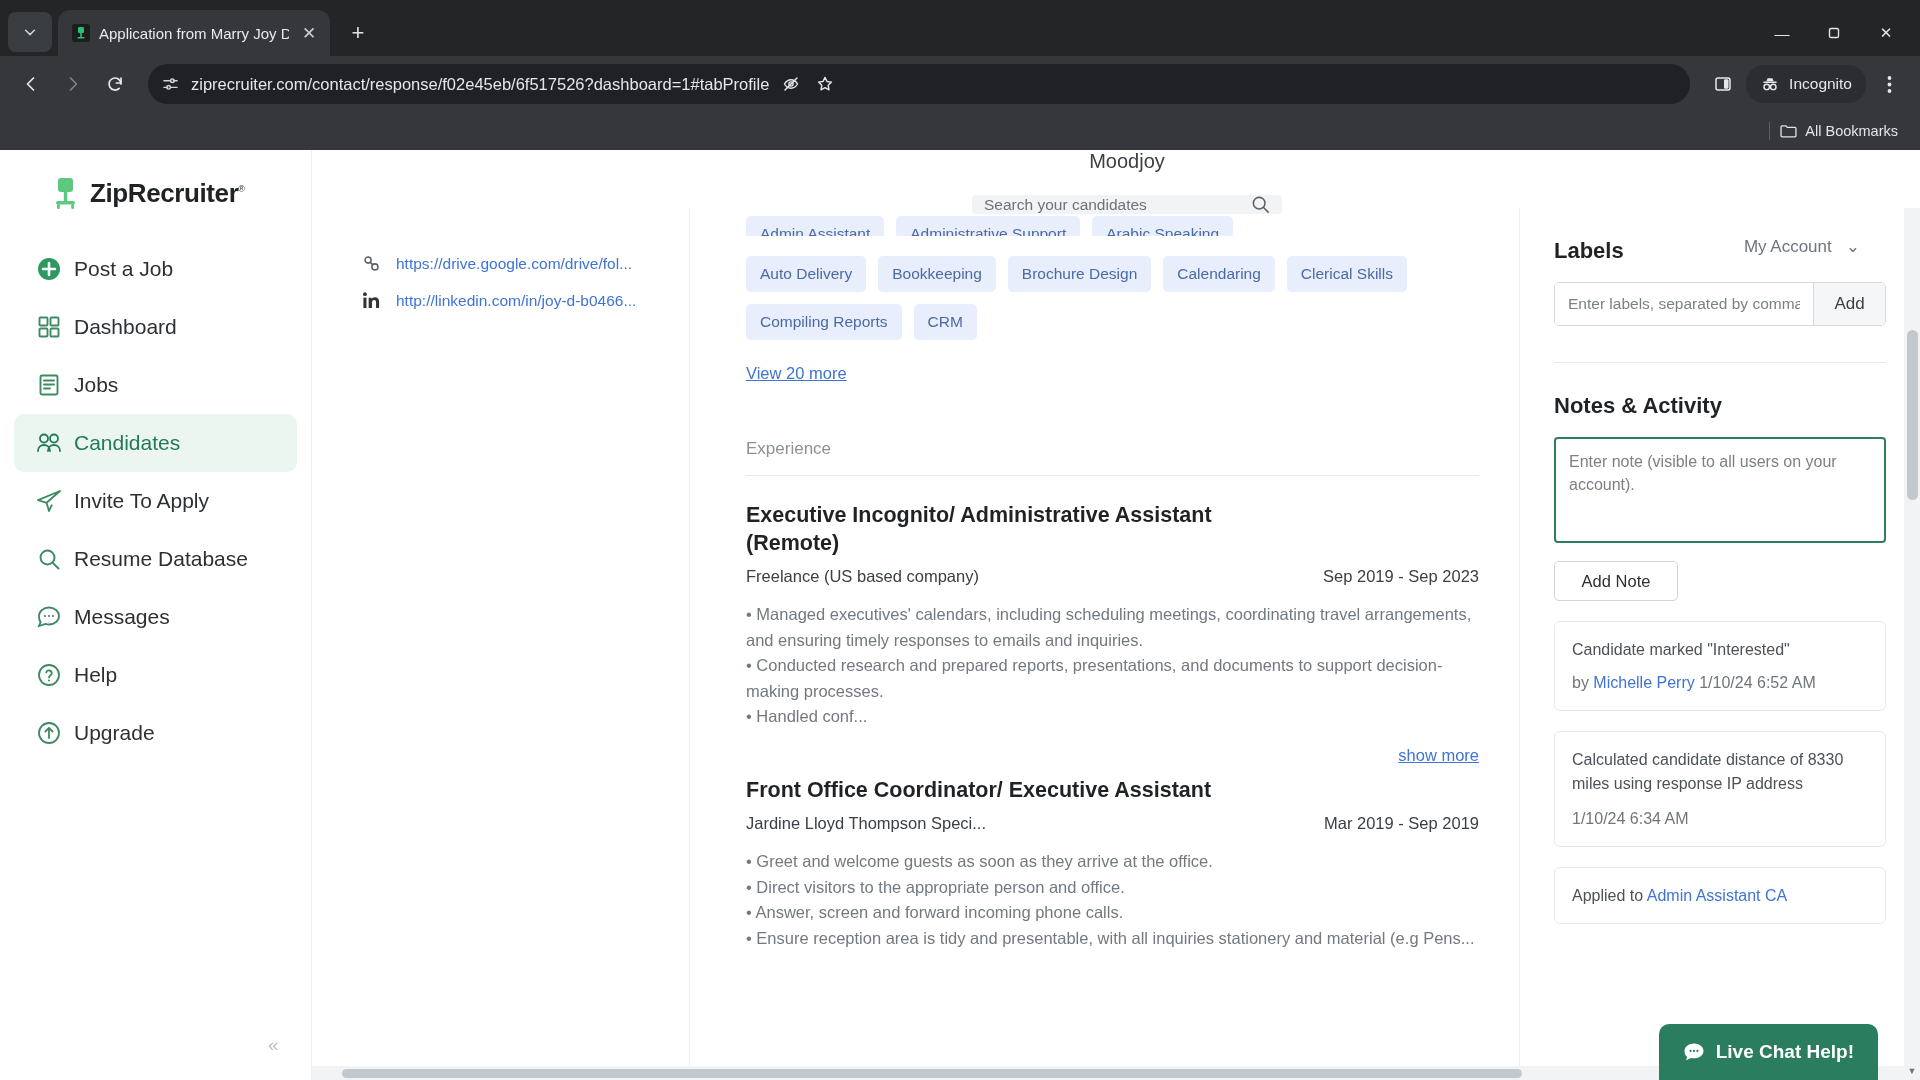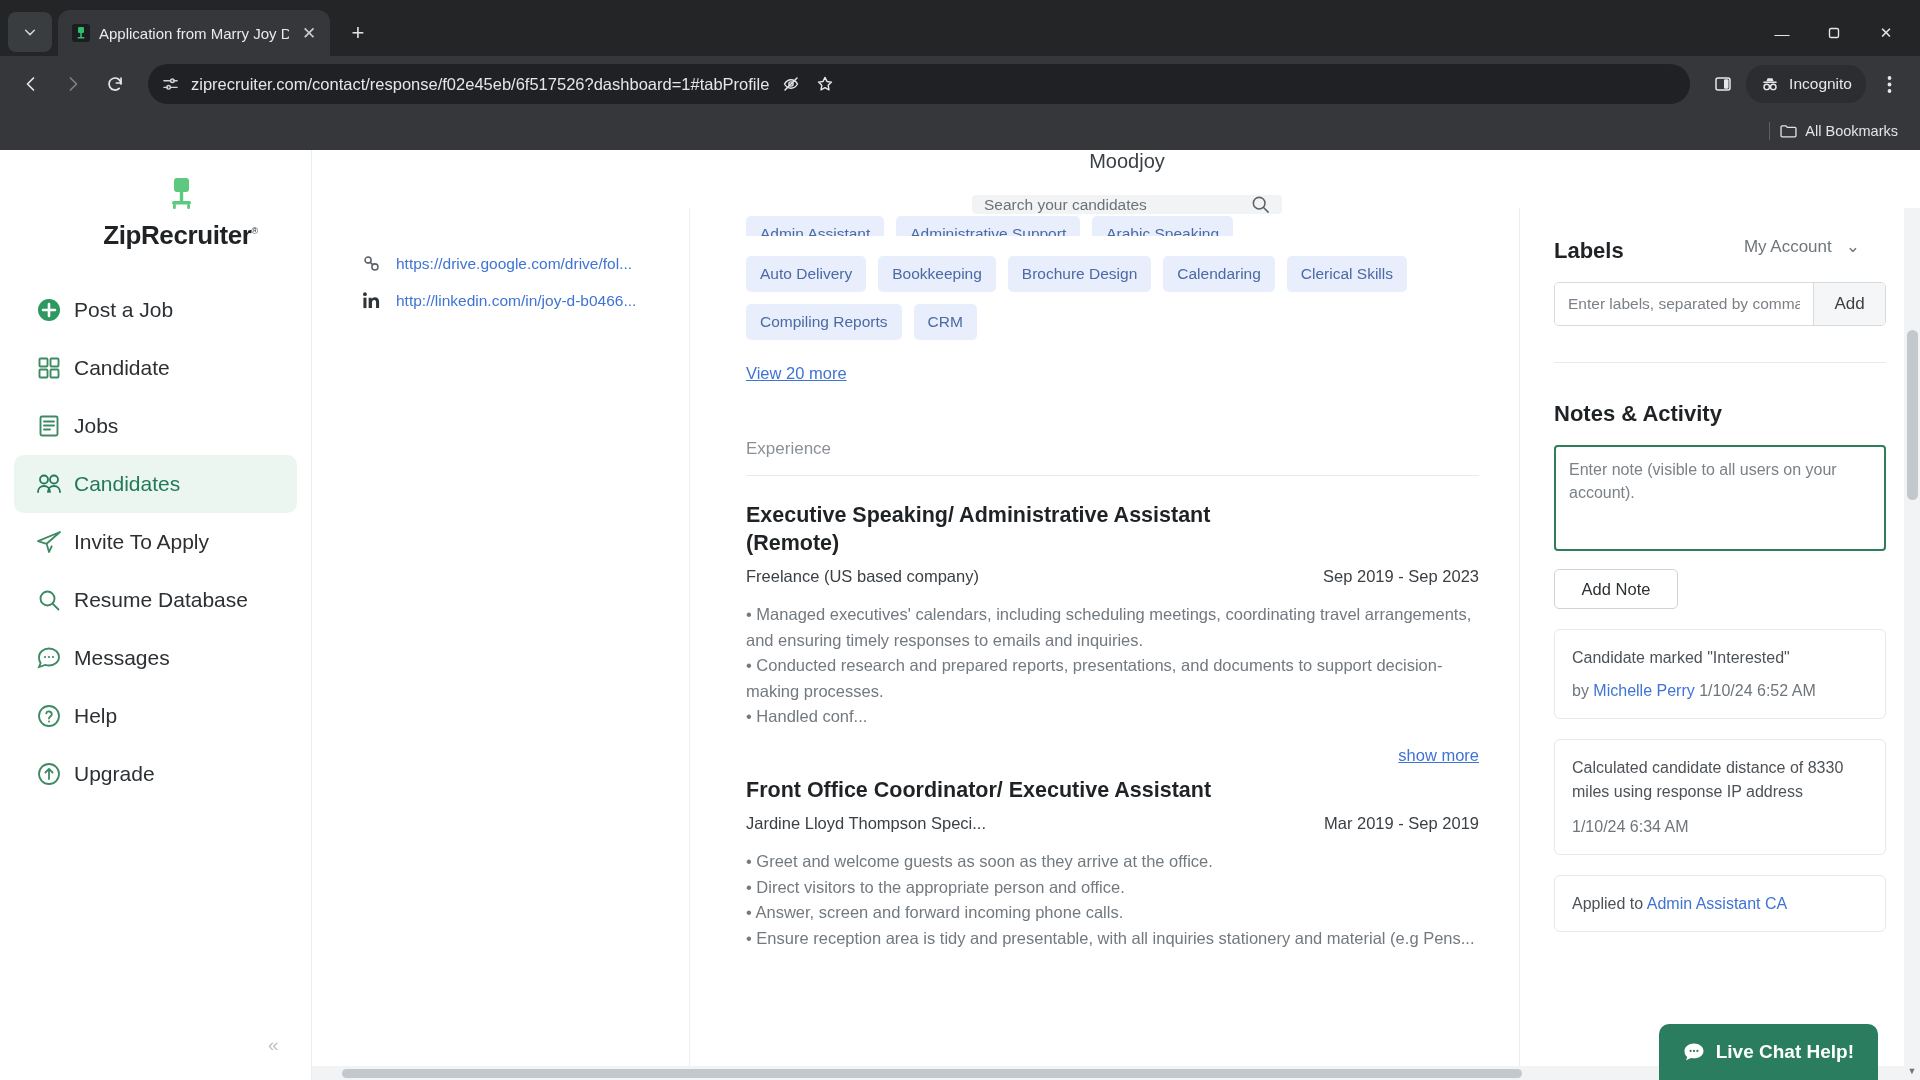--- a/index.html
+++ b/index.html
@@ -65,21 +65,21 @@
   .bm-item { display: flex; align-items: center; gap: 8px; color: #e3e5e8; font-size: 14.5px; }
 
   
   #page { position: relative; height: 930px; background: #fff; display: flex; }
 
   
   .sidebar {
     width: 312px; background: #fff; flex: none; position: relative;
     border-right: 1px solid #eceff1;
   }
-  .brand { display: flex; align-items: center; gap: 10px; padding: 26px 0 30px 50px; flex-direction: column; }
+  .brand { display: flex; align-items: center; gap: 10px; padding: 26px 0 30px 50px; }
   .brand-text { font-size: 26px; font-weight: bold; color: #1f2326; letter-spacing: -.4px; }
   .brand-text sup { font-size: 9px; vertical-align: super; font-weight: normal; }
 
   .navlist { padding: 0 14px; }
   .navitem {
     display: flex; align-items: center; gap: 10px;
     height: 58px; padding-left: 20px; border-radius: 10px;
     color: #2c3033; font-size: 21px;
   }
   .navitem .nicon { width: 30px; height: 30px; display: flex; align-items: center;
@@ -316,21 +316,21 @@
         </div>
         <div class="navitem">
           <span class="nicon">
             <svg width="24" height="24" viewBox="0 0 24 24" fill="none" stroke="currentColor" stroke-width="1.9">
               <rect x="2.5" y="2.5" width="8" height="8" rx="1"></rect>
                 <rect x="13.5" y="2.5" width="8" height="8" rx="1"></rect>
               <rect x="2.5" y="13.5" width="8" height="8" rx="1"></rect>
                 <rect x="13.5" y="13.5" width="8" height="8" rx="1"></rect>
             </svg>
           </span>
-          <span>Candidate</span>
+          <span>Dashboard</span>
         </div>
         <div class="navitem">
           <span class="nicon">
             <svg width="24" height="24" viewBox="0 0 24 24" fill="none" stroke="currentColor" stroke-width="1.9">
               <rect x="3.5" y="2.5" width="17" height="19" rx="1.5"></rect>
               <path d="M7 7.5h10M7 11.5h10M7 15.5h6" stroke-linecap="round"></path>
             </svg>
           </span>
           <span>Jobs</span>
         </div>
@@ -453,21 +453,21 @@
             <span class="tag">Clerical Skills</span>
             <span class="tag">Compiling Reports</span>
             <span class="tag">CRM</span>
           </div>
           <a href="#" class="viewmore">View 20 more</a>
 
           <div class="sectitle">Experience</div>
           <div class="secline"></div>
 
           <div class="job">
-            <h3>Executive Speaking/ Administrative Assistant (Remote)</h3>
+            <h3>Executive Incognito/ Administrative Assistant (Remote)</h3>
             <div class="jobmeta">
               <span class="jobcompany">Freelance (US based company)</span>
               <span class="jobdates">Sep 2019 - Sep 2023</span>
             </div>
             <div class="bullets">
               <p>• Managed executives' calendars, including scheduling meetings, coordinating travel arrangements, and ensuring timely responses to emails and inquiries.</p>
               <p>• Conducted research and prepared reports, presentations, and documents to support decision-making processes.</p>
               <p>• Handled conf...</p>
             </div>
             <a href="#" class="showmore">show more</a>
@@ -490,21 +490,21 @@
 
         <div class="col-right">
           <div class="rtitle">Labels</div>
           <div class="labelrow">
             <input type="text" placeholder="Enter labels, separated by commas" style="">
             <div class="addbtn">Add</div>
           </div>
 
           <div class="rdivider"></div>
 
-          <div class="rtitle" style="margin-top:38px">Notes &amp; Activity</div>
+          <div class="rtitle" style="margin-top:30px">Notes &amp; Activity</div>
           <textarea class="notearea" placeholder="Enter note (visible to all users on your account)." style=""></textarea>
           <button class="addnote">Add Note</button>
 
           <div class="actcard">
             <div>Candidate marked "Interested"</div>
             <div class="by">
               <span>by</span>
               <a href="#">Michelle Perry</a>
               <span>1/10/24 6:52 AM</span>
             </div>

